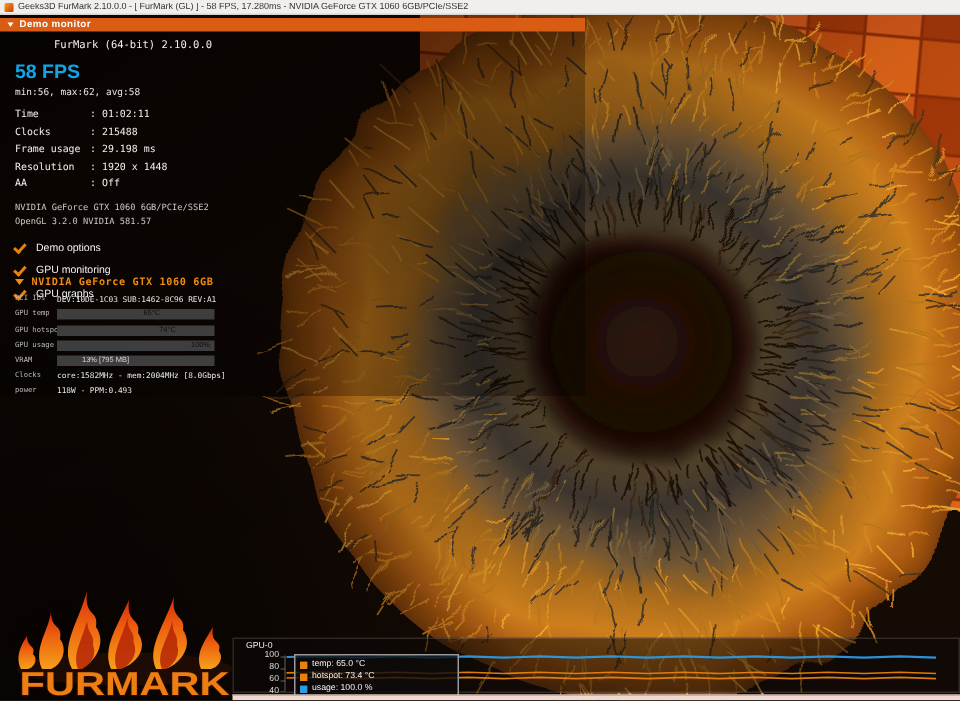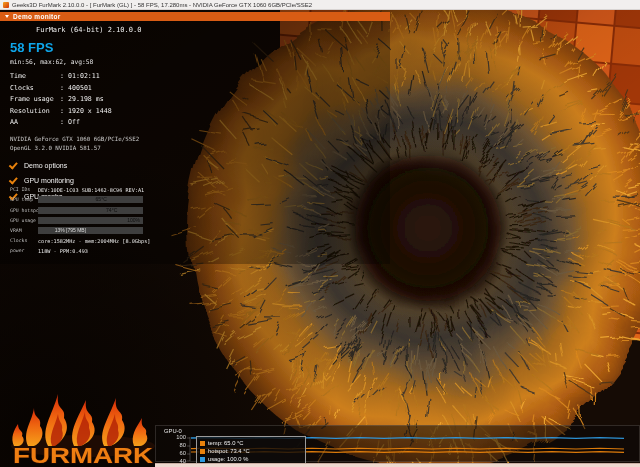--- a/index.html
+++ b/index.html
@@ -155,21 +155,21 @@
 
     <div class="inforows">
       <div class="inforow">
         <span class="lb">Time</span>
         <span class="sep">:</span>
         <span class="vl">01:02:11</span>
       </div>
       <div class="inforow">
         <span class="lb">Clocks</span>
         <span class="sep">:</span>
-        <span class="vl">400501</span>
+        <span class="vl">215488</span>
       </div>
       <div class="inforow">
         <span class="lb">Frame usage</span>
         <span class="sep">:</span>
         <span class="vl">29.198 ms</span>
       </div>
       <div class="inforow">
         <span class="lb">Resolution</span>
         <span class="sep">:</span>
         <span class="vl">1920 x 1448</span>
@@ -194,20 +194,24 @@
       <span class="check"></span>
       <span>GPU monitoring</span>
     </div>
     <div class="cbrow">
       <span class="check"></span>
       <span>GPU graphs</span>
     </div>
   </div>
 
   <div class="gm">
+    <div class="gm-header">
+      <span class="tri-o"></span>
+      <span class="gm-header-label">NVIDIA GeForce GTX 1060 6GB</span>
+    </div>
 
     <div class="mrow">
       <span class="mlabel">PCI IDs</span>
       <span class="mtext">DEV:10DE-1C03 SUB:1462-8C96 REV:A1</span>
     </div>
     <div class="mrow">
       <span class="mlabel">GPU temp</span>
       <span class="track"><span class="fill" style="width: 52%; background: rgb(232, 130, 12);"></span>
         <span class="bar-text" style="left: 57.6px; color: rgb(16, 16, 16);">65°C</span></span>
     </div>

